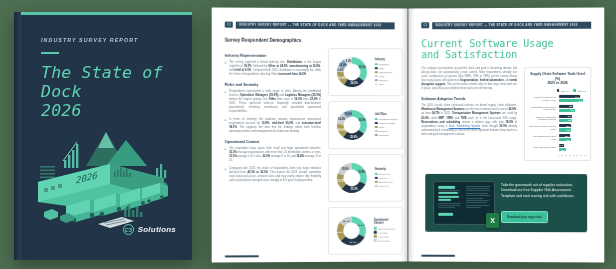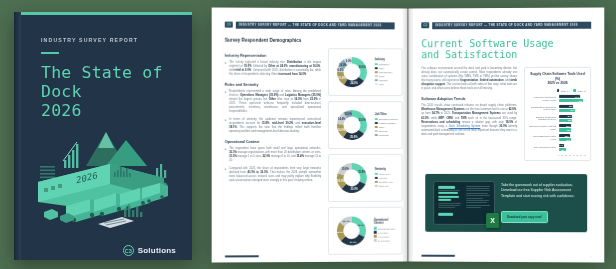--- a/index.html
+++ b/index.html
@@ -11,20 +11,21 @@
   }
   .stage { position: relative; width: 616px; height: 269px; }
 
   
   .cover-wrap {
     position: absolute; left: 14px; top: 12px;
     width: 178px; height: 248px;
     background: #223447;
     box-shadow: 0 6px 18px rgba(0,0,0,.35);
     overflow: hidden;
+    font-style: italic;
   }
   .cover-spine {
     position: absolute; left: 0; top: 0; width: 7px; height: 100%;
     background: linear-gradient(90deg,#1a2838,#2b4055);
   }
   .cover-topline {
     position: absolute; left: 7px; top: 0; right: 0; height: 3px;
     background: #56c7a8;
   }
   .cover-inner { position: absolute; left: 7px; top: 3px; right: 0; bottom: 0; padding: 22px 20px 0 20px; }
@@ -33,21 +34,21 @@
     font-weight: 700; text-transform: uppercase;
   }
   .rule { width: 18px; height: 1.6px; background: #56c7a8; margin: 9px 0 9px 0; }
   .cover-title {
     color: #5fd3b2; font-size: 16.5px; line-height: 1.17;
     font-weight: 400; letter-spacing: .2px;
     font-family: "DejaVu Sans Mono", monospace;
   }
   .illus { position: absolute; left: 0; right: 0; top: 108px; height: 112px; }
   .logo-row {
-    position: absolute; right: 16px; bottom: 4px;
+    position: absolute; right: 16px; bottom: 25px;
     display: flex; align-items: center; gap: 4px; justify-content: flex-end;
   }
   .logo-mark {
     width: 11px; height: 11px; border-radius: 50%;
     border: 1.3px solid #5fd3b2; color: #5fd3b2;
     font-size: 5.5px; font-weight: 700;
     display: flex; align-items: center; justify-content: center;
   }
   .logo-text { color: #e8eef3; font-size: 8px; font-weight: 700; letter-spacing: .2px; }
 

